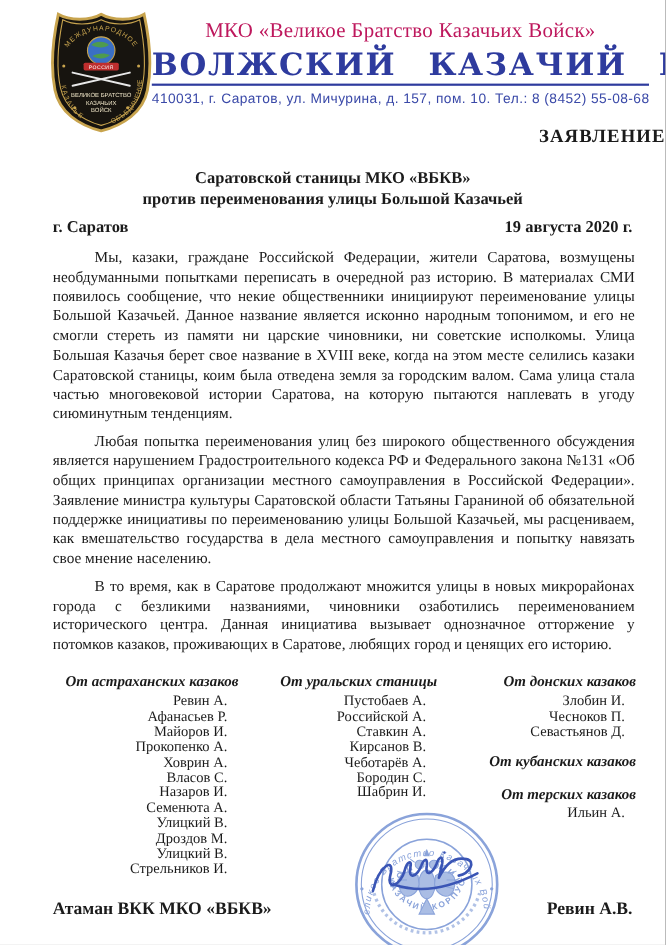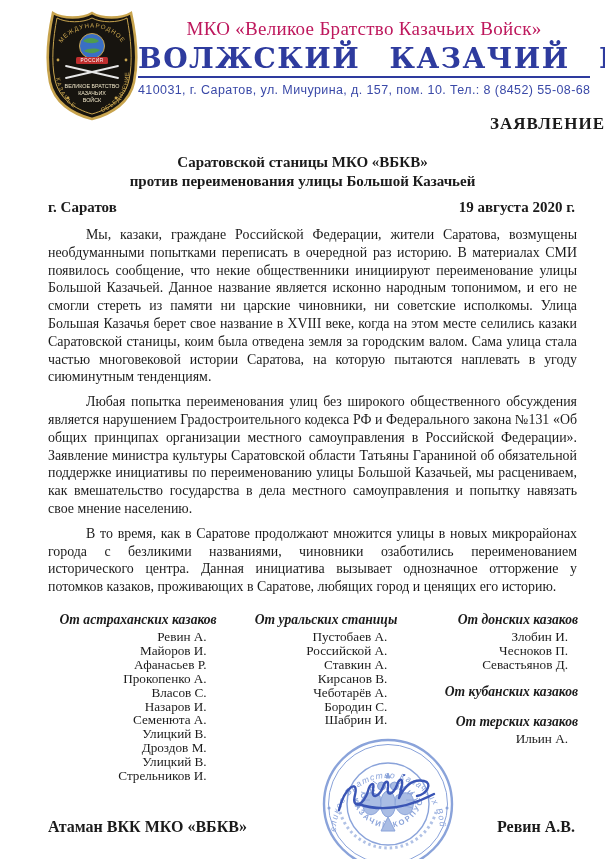--- a/index.html
+++ b/index.html
@@ -119,23 +119,24 @@
     <p>Мы, казаки, граждане Российской Федерации, жители Саратова, возмущены необдуманными попытками переписать в очередной раз историю. В материалах СМИ появилось сообщение, что некие общественники инициируют переименование улицы Большой Казачьей. Данное название является исконно народным топонимом, и его не смогли стереть из памяти ни царские чиновники, ни советские исполкомы. Улица Большая Казачья берет свое название в XVIII веке, когда на этом месте селились казаки Саратовской станицы, коим была отведена земля за городским валом. Сама улица стала частью многовековой истории Саратова, на которую пытаются наплевать в угоду сиюминутным тенденциям.</p>
     <p>Любая попытка переименования улиц без широкого общественного обсуждения является нарушением Градостроительного кодекса РФ и Федерального закона №131 «Об общих принципах организации местного самоуправления в Российской Федерации». Заявление министра культуры Саратовской области Татьяны Гараниной об обязательной поддержке инициативы по переименованию улицы Большой Казачьей, мы расцениваем, как вмешательство государства в дела местного самоуправления и попытку навязать свое мнение населению.</p>
     <p>В то время, как в Саратове продолжают множится улицы в новых микрорайонах города с безликими названиями, чиновники озаботились переименованием исторического центра. Данная инициатива вызывает однозначное отторжение у потомков казаков, проживающих в Саратове, любящих город и ценящих его историю.</p>
   </div>
 
   <div class="signatures">
     <div class="sig-col">
       <div class="group-title">От астраханских казаков</div>
       <div class="sig-list">
           <div class="sig-name">Ревин А.</div>
+          <div class="sig-name">Афанасьев Р.</div>
           <div class="sig-name">Майоров И.</div>
-          <div class="sig-name">Афанасьев Р.</div>
           <div class="sig-name">Прокопенко А.</div>
+          <div class="sig-name">Ховрин А.</div>
           <div class="sig-name">Власов С.</div>
           <div class="sig-name">Назаров И.</div>
           <div class="sig-name">Семенюта А.</div>
           <div class="sig-name">Улицкий В.</div>
           <div class="sig-name">Дроздов М.</div>
           <div class="sig-name">Улицкий В.</div>
           <div class="sig-name">Стрельников И.</div>
         </div>
     </div>
     <div class="sig-col">

